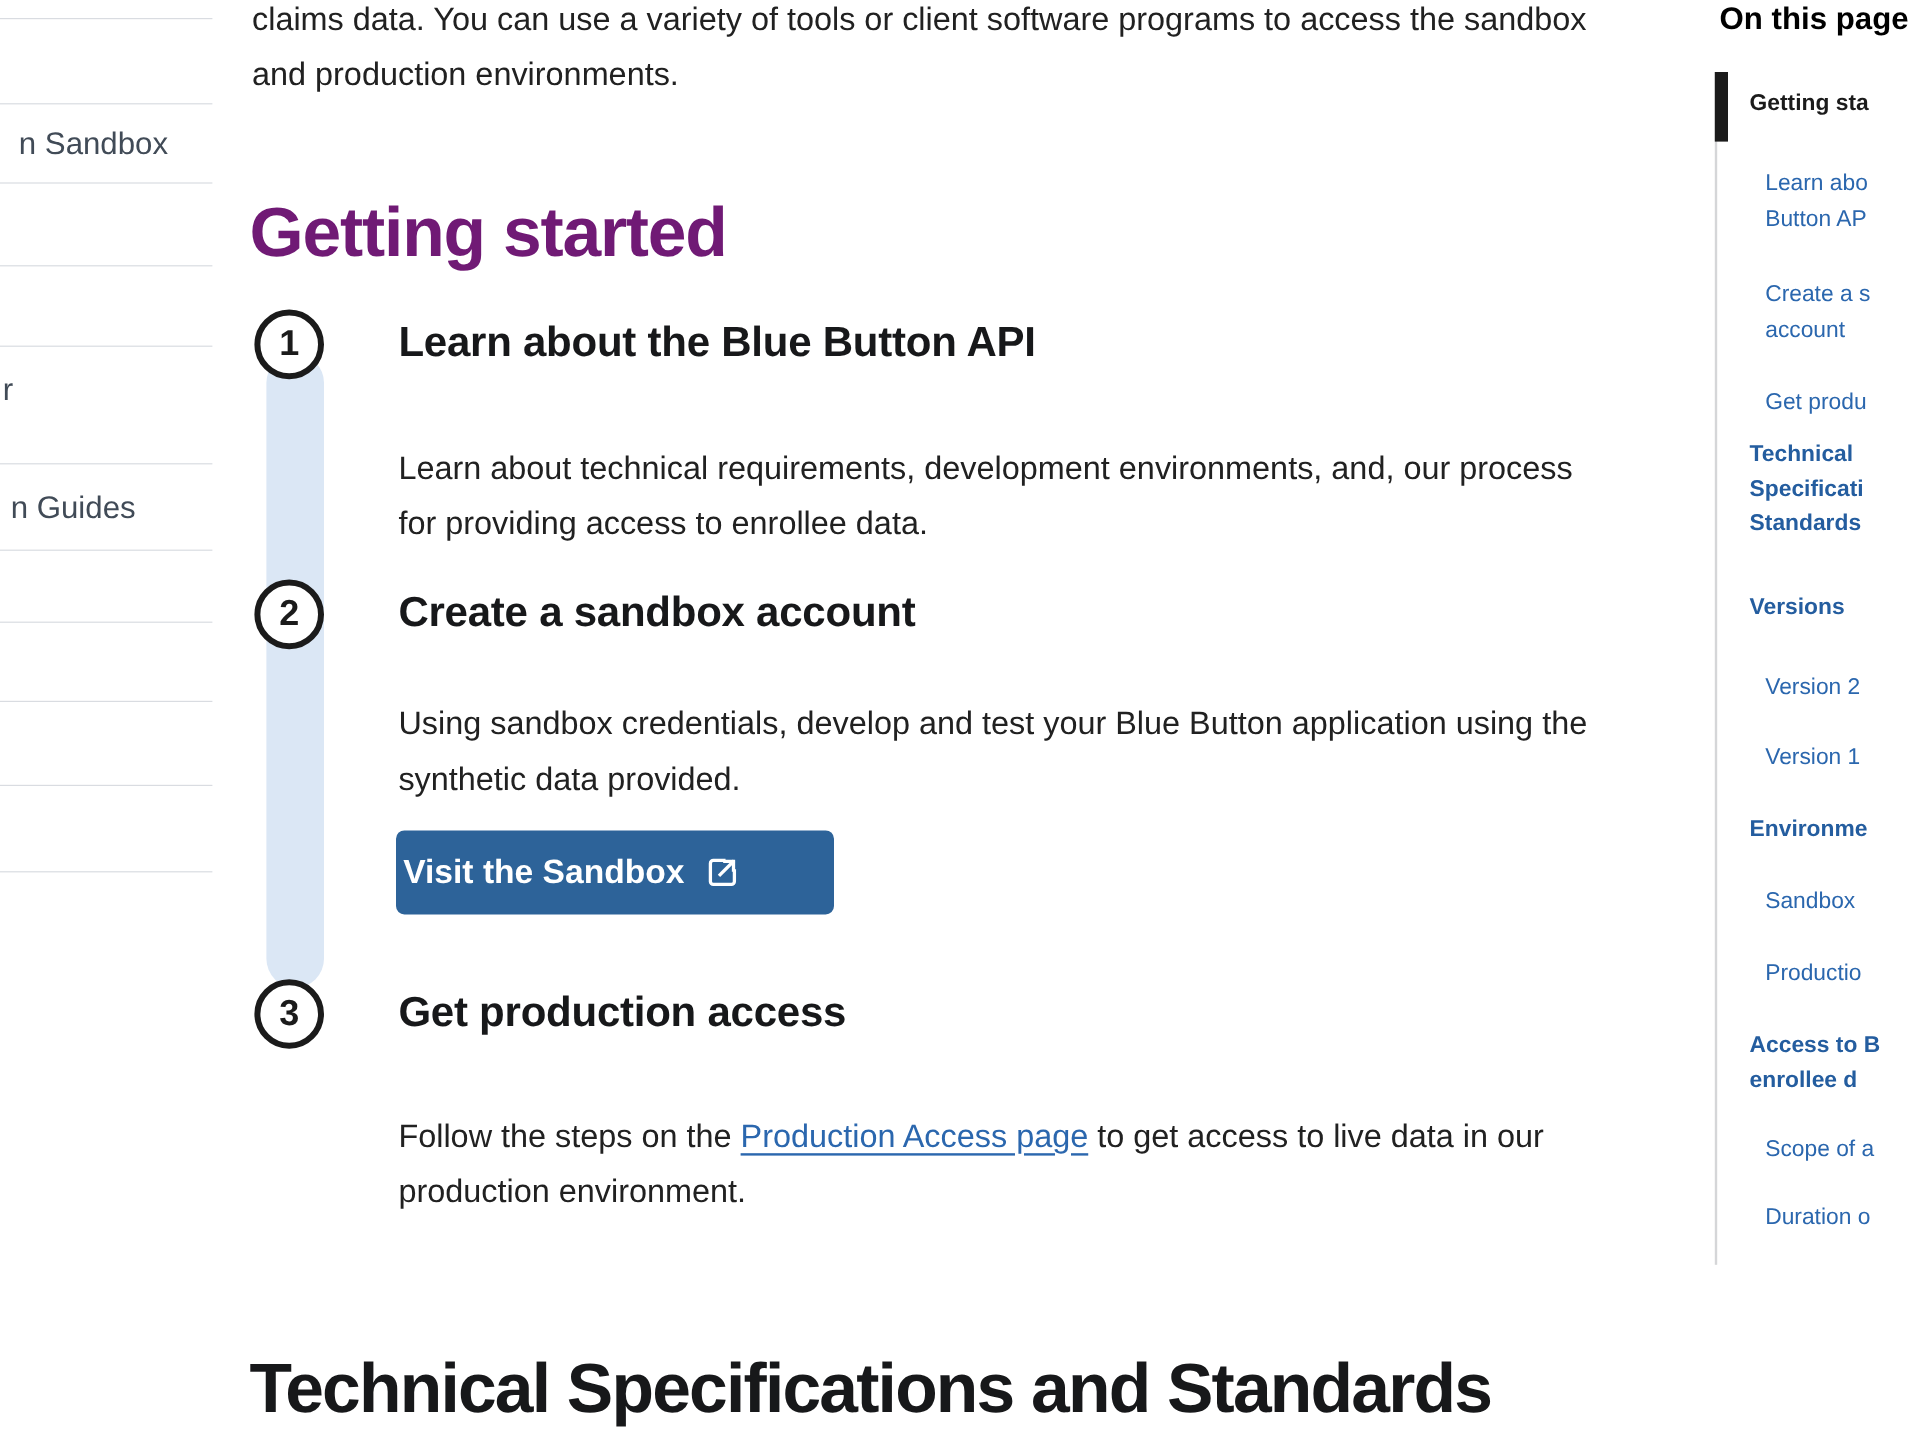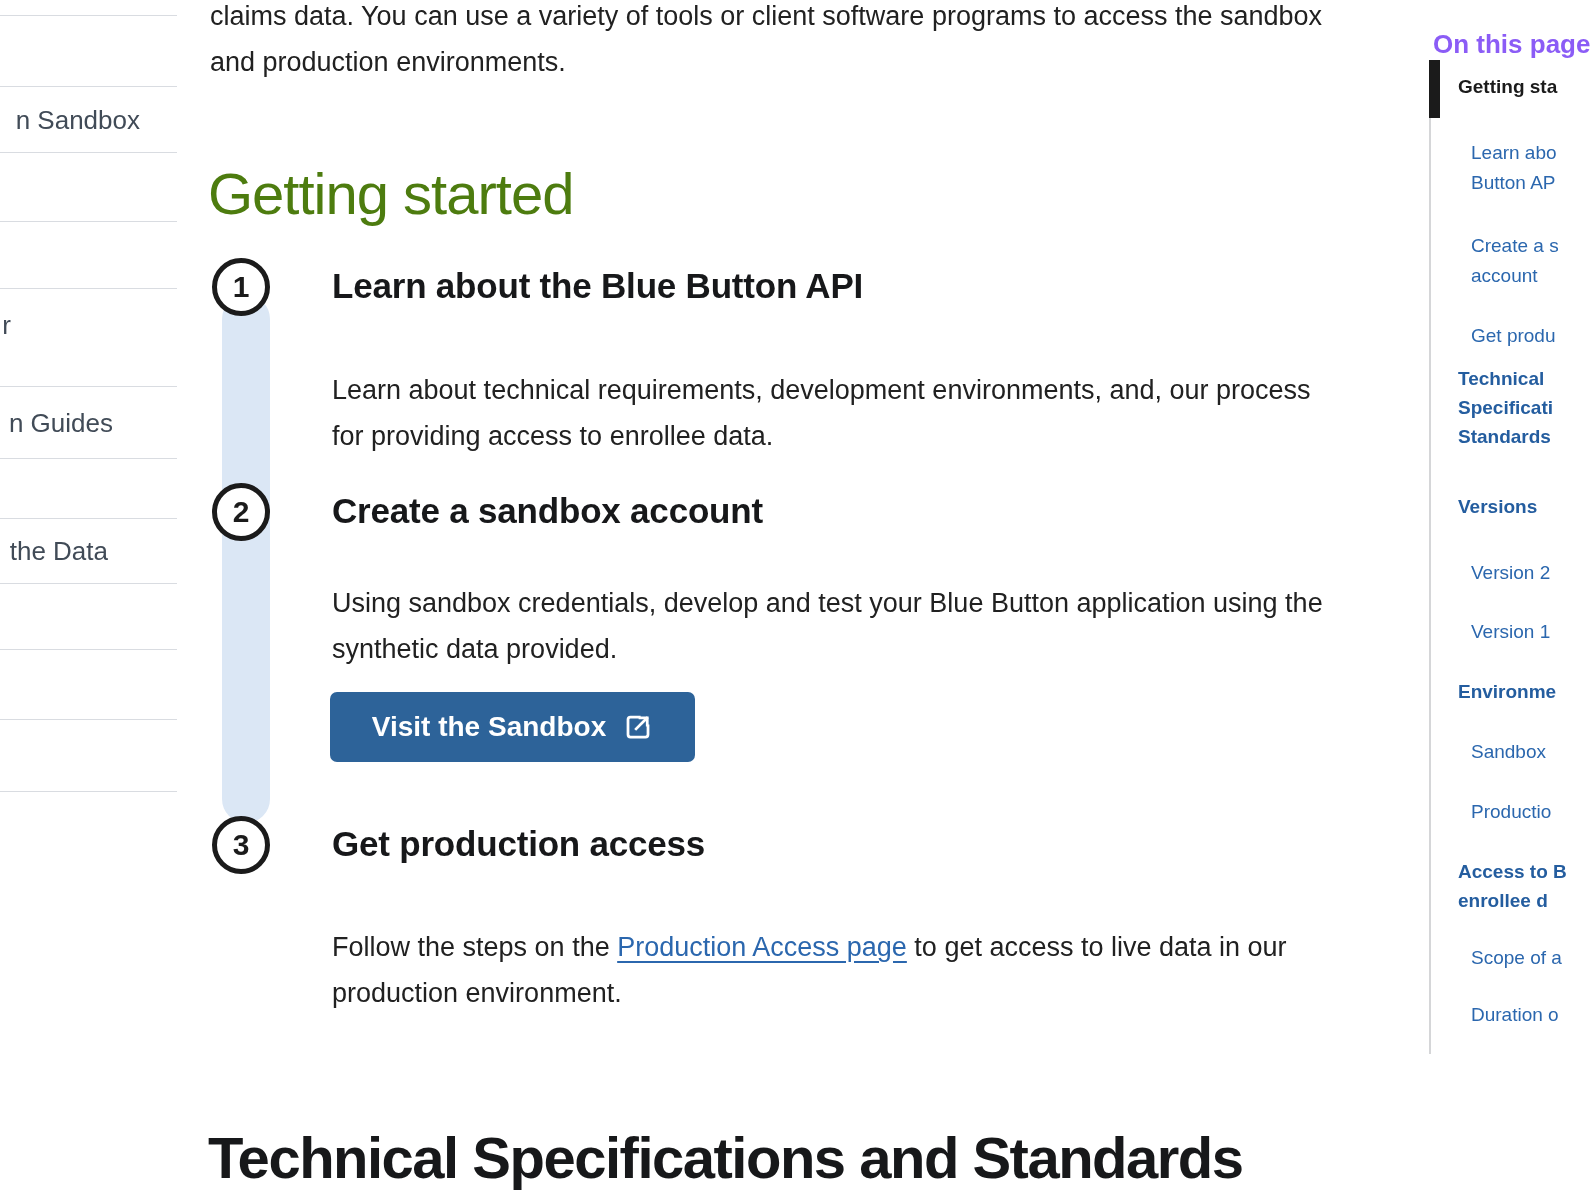--- a/index.html
+++ b/index.html
@@ -16,46 +16,46 @@
   .r6{height:66px}.r7{height:97px}.r8{height:71px}.r9{height:59px}.r10{height:64px}
   .r11{height:65px}.r12{height:69px}.r13{height:71px}
   .r7 .llabel{top:37%;}
   .off-sandbox{right:37px}.off-data{right:108px}.off-r{right:166px}
   .off-guides{right:64px}.off-thedata{right:69px}
 
   
   .intro{position:absolute;left:210px;top:-34px;width:1125px;
       font-size:27px;line-height:46px;color:#212121;}
   .h-getting{position:absolute;left:208px;top:160px;margin:0;
-      font-size:58px;letter-spacing:-1px;font-weight:400;color:#4d7c0f;white-space:nowrap;}
+      font-size:58px;letter-spacing:-1px;font-weight:700;color:#701a75;white-space:nowrap;}
   .band{position:absolute;left:222px;top:295px;width:48px;height:528px;
       background:#dbe7f5;border-radius:24px;}
   .stepnum{position:absolute;left:212px;width:48px;height:48px;background:#fff;
       border:5px solid #1b1b1b;border-radius:50%;display:flex;align-items:center;
       justify-content:center;font-size:30px;font-weight:700;color:#1b1b1b;}
   .c1{top:258px}.c2{top:483px}.c3{top:816px}
   .steptitle{position:absolute;left:332px;margin:0;font-size:35px;font-weight:700;
       color:#17181a;white-space:nowrap;letter-spacing:-0.2px;}
   .t1{top:266px}.t2{top:491px}.t3{top:824px}
   .stepbody{position:absolute;left:332px;width:1010px;font-size:27px;
       line-height:46px;color:#212121;}
   .b1{top:340px}.b2{top:553px}.b3{top:897px}
   .textlink{color:#2b67ae;text-decoration:underline;text-underline-offset:5px;cursor:pointer;}
   .sandbox-btn{position:absolute;left:330px;top:692px;width:365px;height:70px;
       background:#2d6399;border:none;border-radius:7px;display:flex;align-items:center;
-      justify-content:center;gap:17px;cursor:pointer;}
+      gap:17px;cursor:pointer;}
   .sandbox-btn .blabel{color:#fff;font-size:28px;font-weight:700;white-space:nowrap;}
   .sandbox-btn svg{display:block;}
   .h-tech{position:absolute;left:208px;top:1124px;margin:0;font-size:58px;
       letter-spacing:-1.5px;font-weight:700;color:#17181a;white-space:nowrap;}
 
   
   .toc{position:absolute;left:1429px;top:0;width:220px;height:1204px;}
   .toc-header{position:absolute;left:4px;top:0px;font-size:26px;font-weight:700;
-      color:#8b5cf6;white-space:nowrap;margin-top:29px;}
+      color:#000000;white-space:nowrap;}
   .toc-rule{position:absolute;left:0;top:60px;width:2px;height:994px;background:#d5d6d8;}
   .toc-activebar{position:absolute;left:0;top:60px;width:11px;height:58px;background:#1b1b1b;}
   .toc-item{position:absolute;white-space:nowrap;font-size:19px;line-height:30px;
       color:#2b67ae;cursor:pointer;}
   .toc-item.bold{font-weight:700;left:29px;color:#245d9f;}
   .toc-item.sub{left:42px;}
   .toc-item.active{left:29px;font-weight:700;color:#1b1b1b;}
   .p-active{top:72px}.p-learn{top:138px}.p-create{top:231px}.p-getprod{top:321px}
   .p-tech{top:364px;line-height:29px}.p-versions{top:492px}.p-v2{top:558px}
   .p-v1{top:617px}.p-env{top:677px}.p-sand{top:737px}.p-prod{top:797px}
@@ -74,23 +74,20 @@
     </div>
     <div class="lrow r4"></div>
     <div class="lrow r6"></div>
     <div class="lrow r7">
       <span class="llabel off-r">r</span>
     </div>
     <div class="lrow r8">
       <span class="llabel off-guides">n Guides</span>
     </div>
     <div class="lrow r9"></div>
-    <div class="lrow r10">
-      <span class="llabel off-thedata">the Data</span>
-    </div>
     <div class="lrow r11"></div>
     <div class="lrow r12"></div>
     <div class="lrow r13"></div>
   </aside>
 
   <main>
     <p class="intro">claims data. You can use a variety of tools or client software programs to access the sandbox and production environments.</p>
 
     <h2 class="h-getting">Getting started</h2>
 

